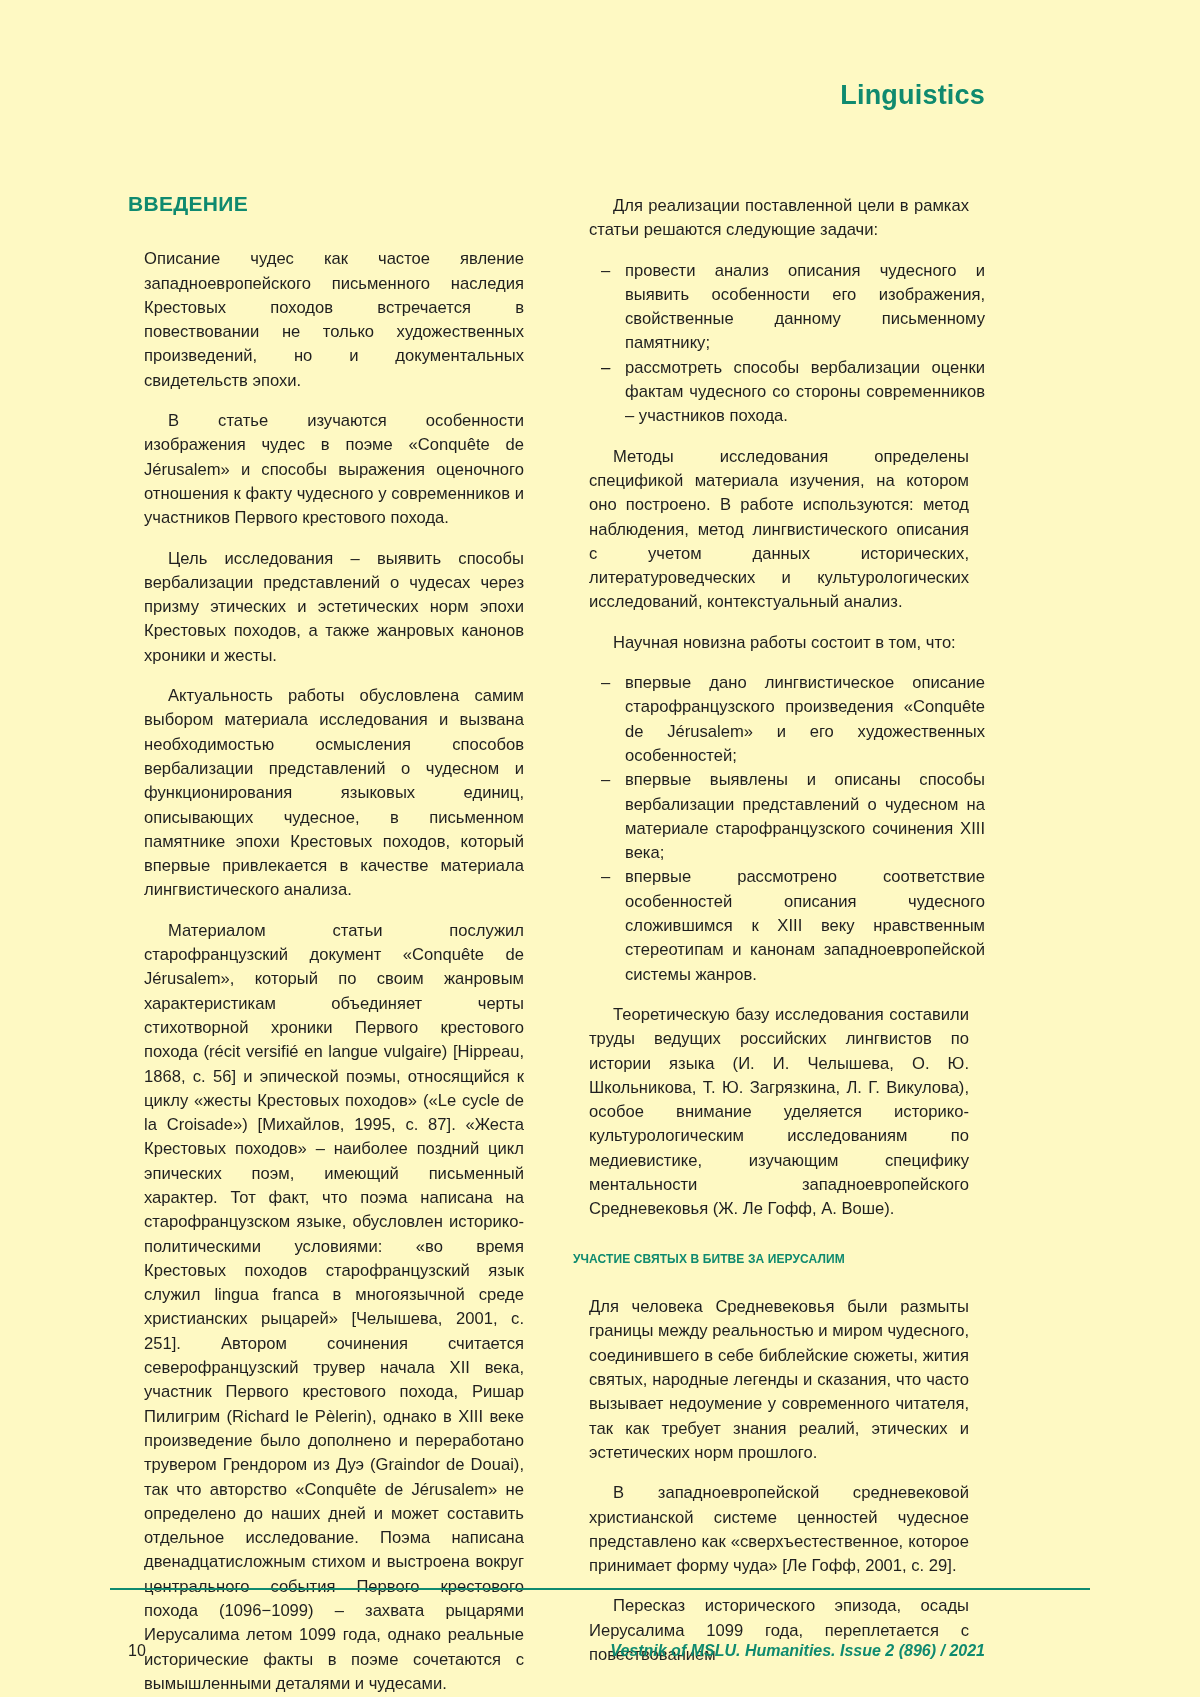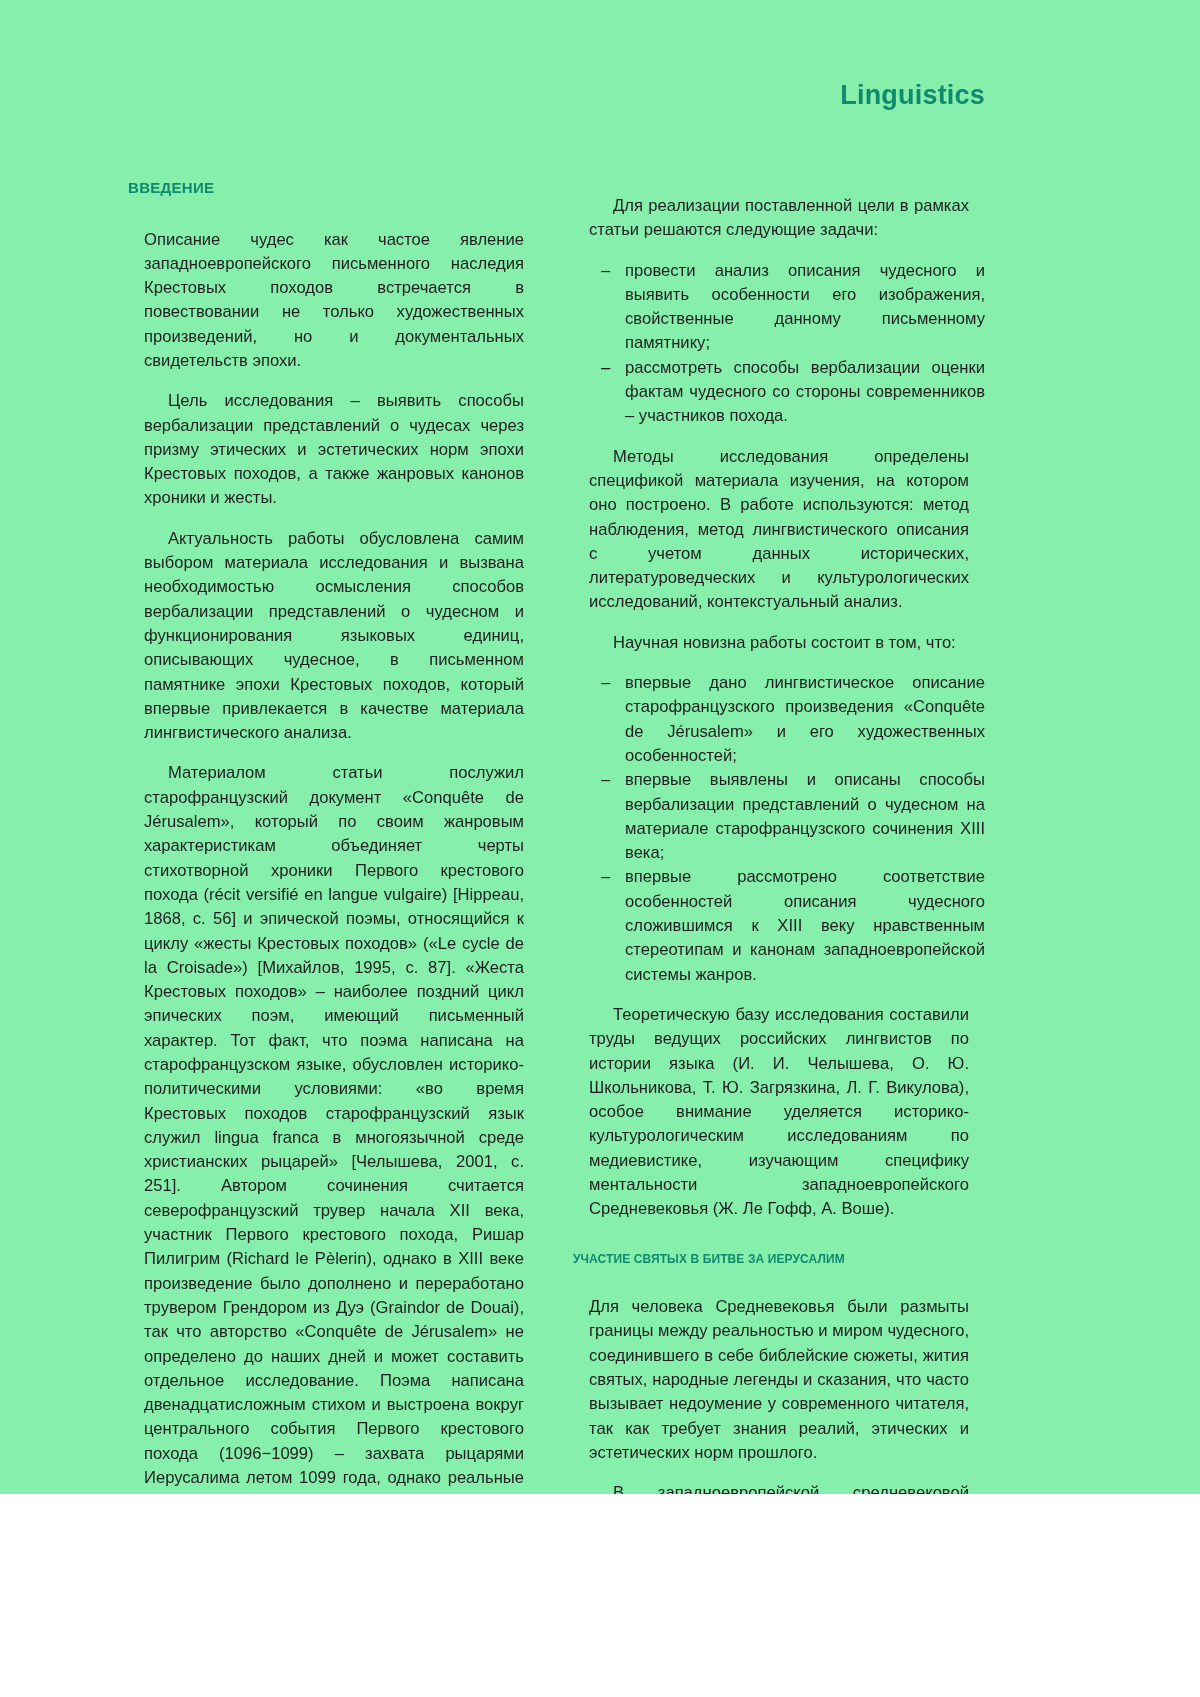--- a/index.html
+++ b/index.html
@@ -4,22 +4,22 @@
 <style>
   :root{
     --accent:#0f8a6f;
     --text:#1f1f1f;
   }
   *{ box-sizing:border-box; }
   html,body{ margin:0; padding:0; background:#ffffff; }
   .page{
     position:relative;
     width:1200px;
-    height:1494px;
-    background:#86efac;
+    height:1697px;
+    background:#fef9c3;
     font-family:"Liberation Sans","DejaVu Sans",sans-serif;
     color:var(--text);
     overflow:hidden;
   }
   .running-head{
     position:absolute;
     top:80px;
     right:215px;
     font-size:27px;
     font-weight:600;
@@ -34,22 +34,22 @@
     display:flex;
     gap:33px;
     font-size:16.6px;
     line-height:1.465;
     text-align:justify;
     hyphens:auto;
     -webkit-hyphens:auto;
   }
   .col{ flex:0 0 412px; width:412px; }
   .sec-heading{
-    margin:0 0 30px 0;
-    font-size:15px;
+    margin:12px 0 30px 0;
+    font-size:21px;
     font-weight:bold;
     color:var(--accent);
     letter-spacing:0.3px;
     text-align:left;
     line-height:1.3;
   }
   .sec-heading.mid{
     margin:30px 0 28px 0;
     font-size:12px;
     letter-spacing:0.1px;
@@ -100,20 +100,21 @@
 
 <div class="page">
 
   <div class="running-head">Linguistics</div>
 
   <div class="columns">
 
     <div class="col">
       <h2 class="sec-heading">ВВЕДЕНИЕ</h2>
       <p class="para first">Описание чудес как частое явление западноевропейского письменного наследия Крестовых походов встречается в повествовании не только художественных произведений, но и документальных свидетельств эпохи.</p>
+      <p class="para">В статье изучаются особенности изображения чудес в поэме «Conquête de Jérusalem» и способы выражения оценочного отношения к факту чудесного у современников и участников Первого крестового похода.</p>
       <p class="para">Цель исследования – выявить способы вербализации представлений о чудесах через призму этических и эстетических норм эпохи Крестовых походов, а также жанровых канонов хроники и жесты.</p>
       <p class="para">Актуальность работы обусловлена самим выбором материала исследования и вызвана необходимостью осмысления способов вербализации представлений о чудесном и функционирования языковых единиц, описывающих чудесное, в письменном памятнике эпохи Крестовых походов, который впервые привлекается в качестве материала лингвистического анализа.</p>
       <p class="para">Материалом статьи послужил старофранцузский документ «Conquête de Jérusalem», который по своим жанровым характеристикам объединяет черты стихотворной хроники Первого крестового похода (récit versifié en langue vulgaire) [Hippeau, 1868, с. 56] и эпической поэмы, относящийся к циклу «жесты Крестовых походов» («Le cycle de la Croisade») [Михайлов, 1995, с. 87]. «Жеста Крестовых походов» – наиболее поздний цикл эпических поэм, имеющий письменный характер. Тот факт, что поэма написана на старофранцузском языке, обусловлен историко-политическими условиями: «во время Крестовых походов старофранцузский язык служил lingua franca в многоязычной среде христианских рыцарей» [Челышева, 2001, с. 251]. Автором сочинения считается северофранцузский трувер начала XII века, участник Первого крестового похода, Ришар Пилигрим (Richard le Pèlerin), однако в XIII веке произведение было дополнено и переработано трувером Грендором из Дуэ (Graindor de Douai), так что авторство «Conquête de Jérusalem» не определено до наших дней и может составить отдельное исследование. Поэма написана двенадцатисложным стихом и выстроена вокруг центрального события Первого крестового похода (1096−1099) – захвата рыцарями Иерусалима летом 1099 года, однако реальные исторические факты в поэме сочетаются с вымышленными деталями и чудесами.</p>
     </div>
 
     <div class="col">
       <p class="para">Для реализации поставленной цели в рамках статьи решаются следующие задачи:</p>
 
       <div class="list">
         <div class="list-item">

